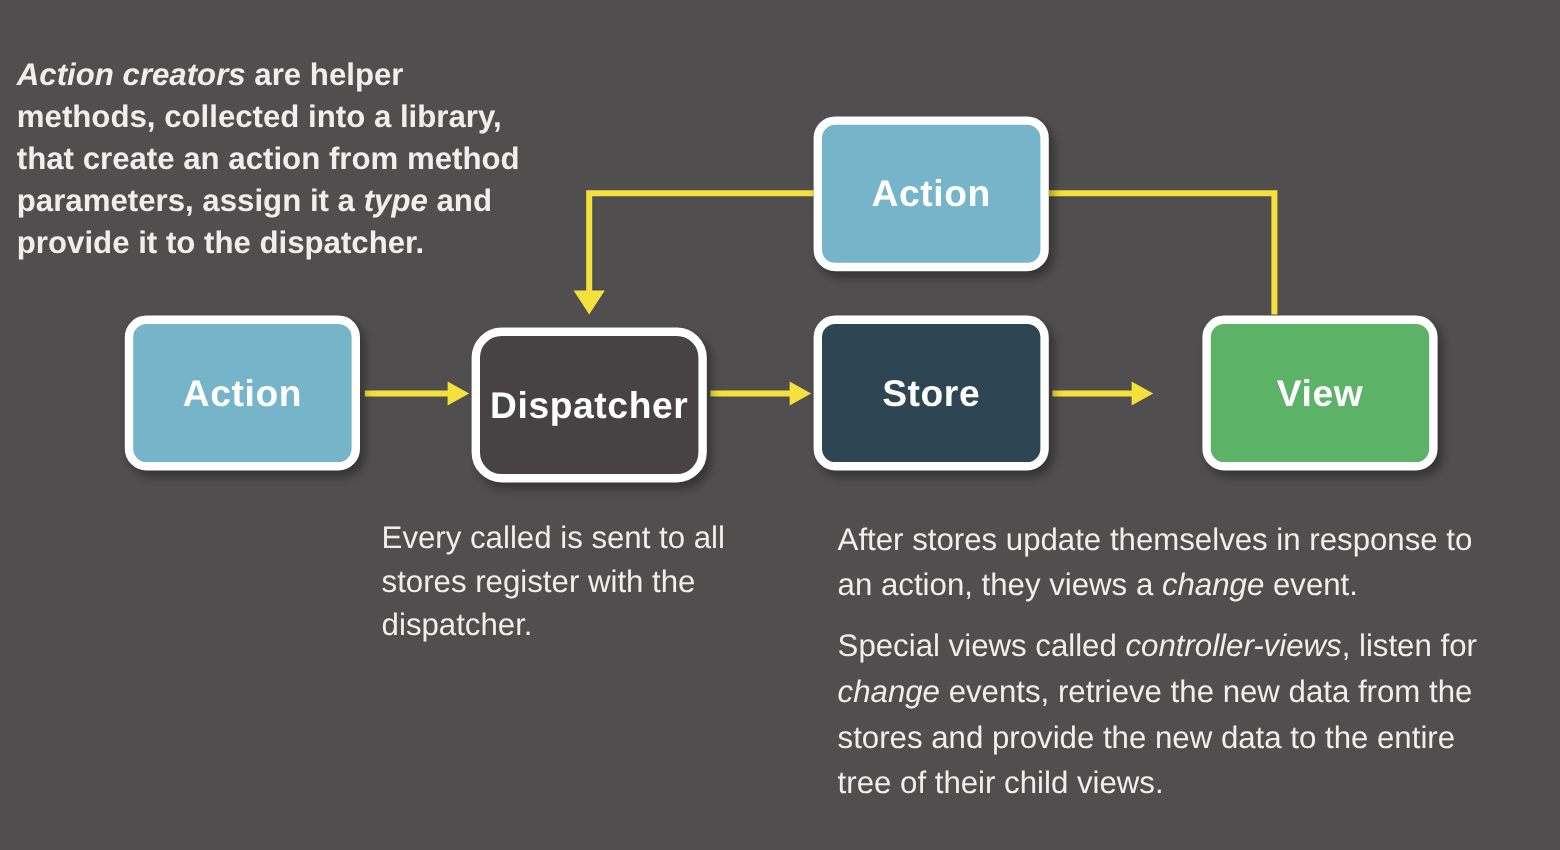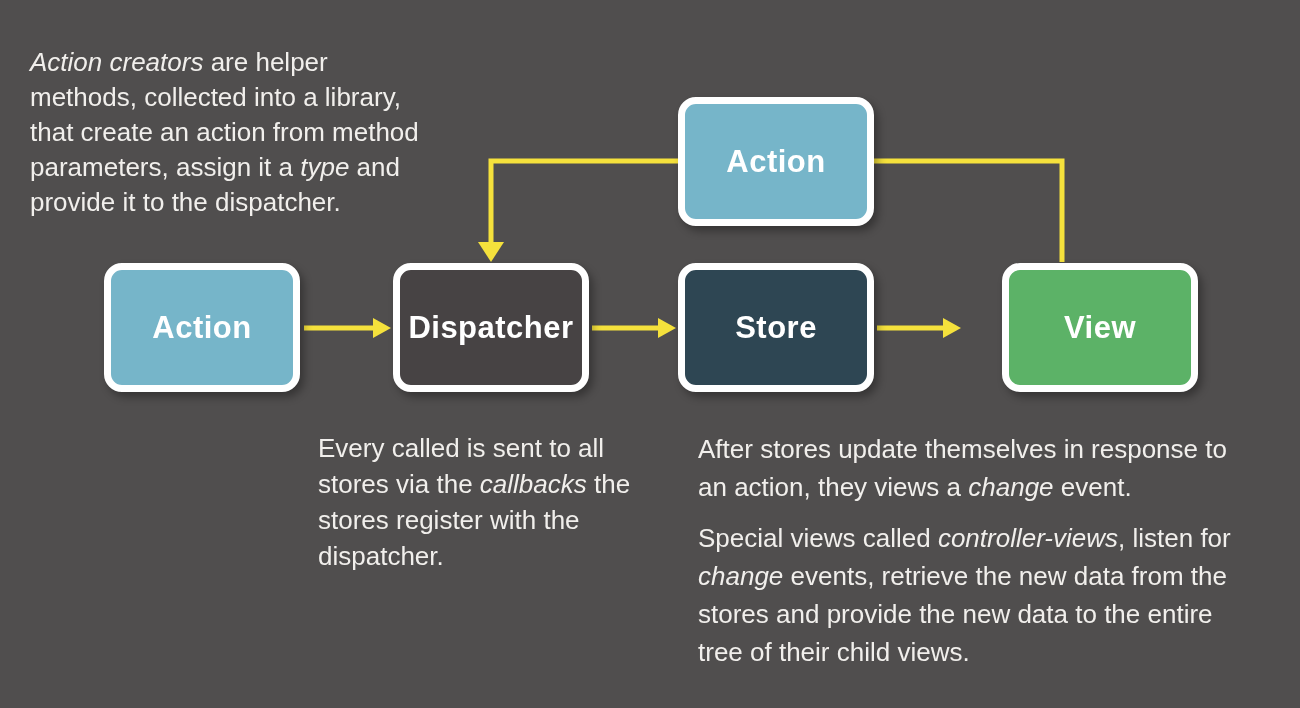--- a/index.html
+++ b/index.html
@@ -50,34 +50,34 @@
   }
   .box .label {
     color: #ffffff;
     font-size: 31px;
     font-weight: bold;
     letter-spacing: 0.5px;
     text-align: right;
   }
   .box-action-top  { left: 678px; top: 97px;  background: var(--action-fill); }
   .box-action-left { left: 104px; top: 263px; background: var(--action-fill); }
-  .box-dispatcher  { left: 393px; top: 263px; background: var(--dispatcher-fill); }
+  .box-dispatcher  { left: 393px; top: 273px; background: var(--dispatcher-fill); border-radius: 25px; }
   .box-store       { left: 678px; top: 263px; background: var(--store-fill); }
   .box-view        { left: 963px; top: 263px; background: var(--view-fill); margin-left: 39px; }
 
   .note {
     position: absolute;
     color: var(--text);
     font-size: 26px;
     line-height: 35px;
     font-weight: 300;
   }
   .note em { font-style: italic; }
   .note .paragraph { margin-bottom: 13px; }
-  .note-action-creators { left: 30px;  top: 45px; }
+  .note-action-creators { left: 14px;  top: 45px; font-weight: bold; }
   .note-dispatcher      { left: 318px; top: 430px; line-height: 36px; }
   .note-store-view      { left: 698px; top: 430px; line-height: 38px; }
 </style>
 </head>
 <body>
 
 <div class="canvas">
 
   <svg class="arrow-layer" viewBox="0 0 1300 708" xmlns="http://www.w3.org/2000/svg">
 
@@ -119,21 +119,20 @@
   <div class="note note-action-creators">
       <div><em>Action creators</em><span> are helper</span></div>
       <div><span>methods, collected into a library,</span></div>
       <div><span>that create an action from method</span></div>
       <div><span>parameters, assign it a </span><em>type</em><span> and</span></div>
       <div><span>provide it to the dispatcher.</span></div>
     </div>
 
   <div class="note note-dispatcher">
       <div><span>Every called is sent to all</span></div>
-      <div><span>stores via the </span><em>callbacks</em><span> the</span></div>
       <div><span>stores register with the</span></div>
       <div><span>dispatcher.</span></div>
     </div>
 
   <div class="note note-store-view">
     <div class="paragraph">
         <div><span>After stores update themselves in response to</span></div>
         <div><span>an action, they views a </span><em>change</em><span> event.</span></div>
       </div>
     <div class="paragraph">

